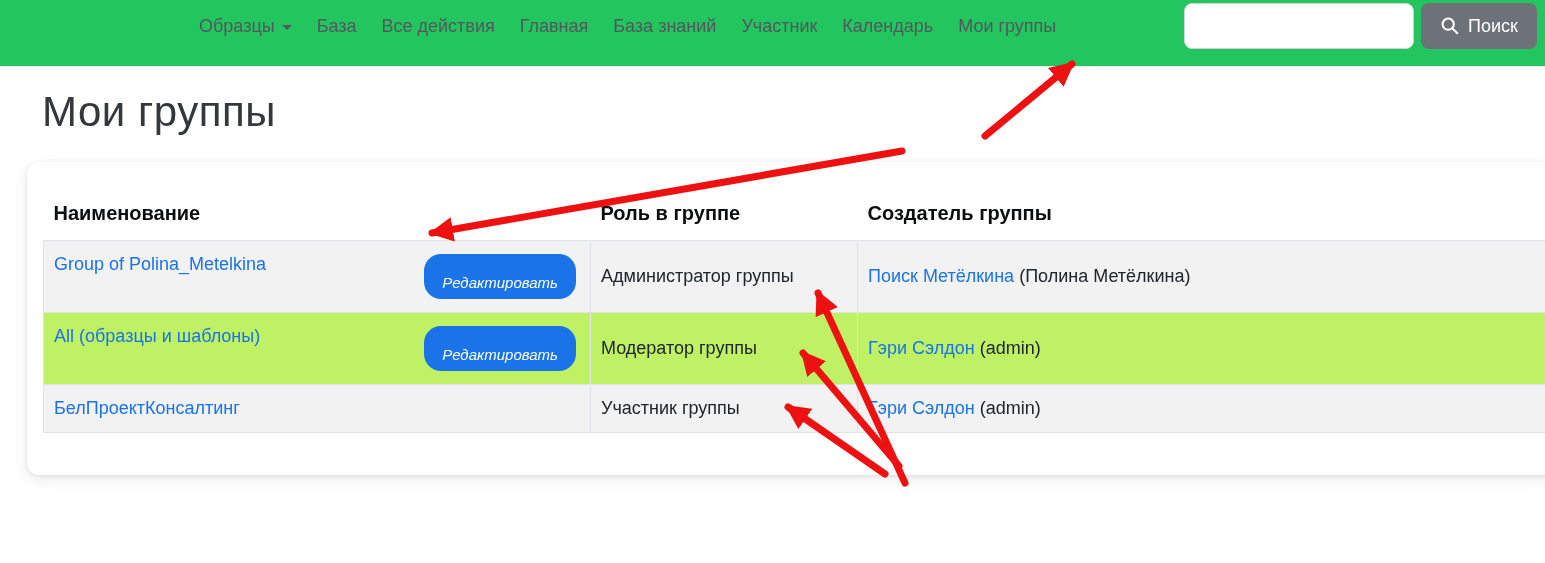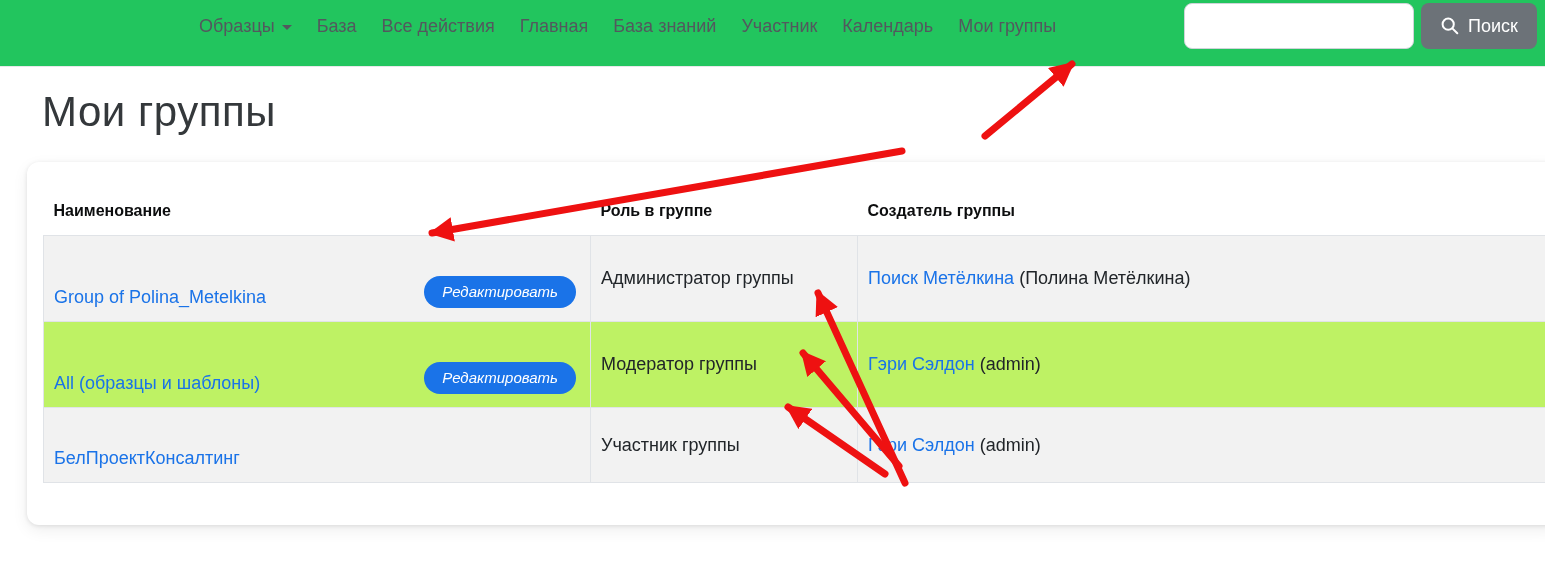--- a/index.html
+++ b/index.html
@@ -61,39 +61,39 @@
   .card {
     margin: 26px 0 0 27px;
     width: 1533px; box-sizing: border-box;
     background: #fff;
     border-radius: 12px;
     box-shadow: 0 1px 4px rgba(0,0,0,0.10), 0 5px 16px rgba(0,0,0,0.07);
     padding: 30px 0 42px 16px;
   }
   table.groups { border-collapse: collapse; width: 100%; table-layout: fixed; }
   .groups th {
-    text-align: left; font-size: 16px; font-weight: 700; color: #0c0d0e;
+    text-align: left; font-size: 20px; font-weight: 700; color: #0c0d0e;
     padding: 10px 10px 15px 10px;
   }
   .groups td {
     font-size: 18px; color: #212529;
     padding: 13px 10px;
     border: 1px solid #e0e3e7;
     background: #bef264;
     overflow: hidden; white-space: nowrap;
   }
   .groups tr.striped td { background: #f2f2f2; }
   .table-link { color: #1a73e8; text-decoration: none; cursor: pointer; }
-  .name-cell-inner { display: flex; align-items: flex-end; padding-right: 4px; margin-top: 27px; }
+  .name-cell-inner { display: flex; align-items: flex-start; padding-right: 4px; }
   .edit-button {
     margin-left: auto;
     background: #1a73e8; color: #fff;
     border: none; border-radius: 17px;
     font-style: italic; font-size: 15px; font-family: inherit;
-    padding: 7px 18px 8px 18px;
+    padding: 20px 18px 8px 18px;
     cursor: pointer;
   }
 
   
   #annotation-layer {
     position: absolute; left: 0; top: 0;
     width: 1545px; height: 563px;
     pointer-events: none; z-index: 40;
   }
 </style>

